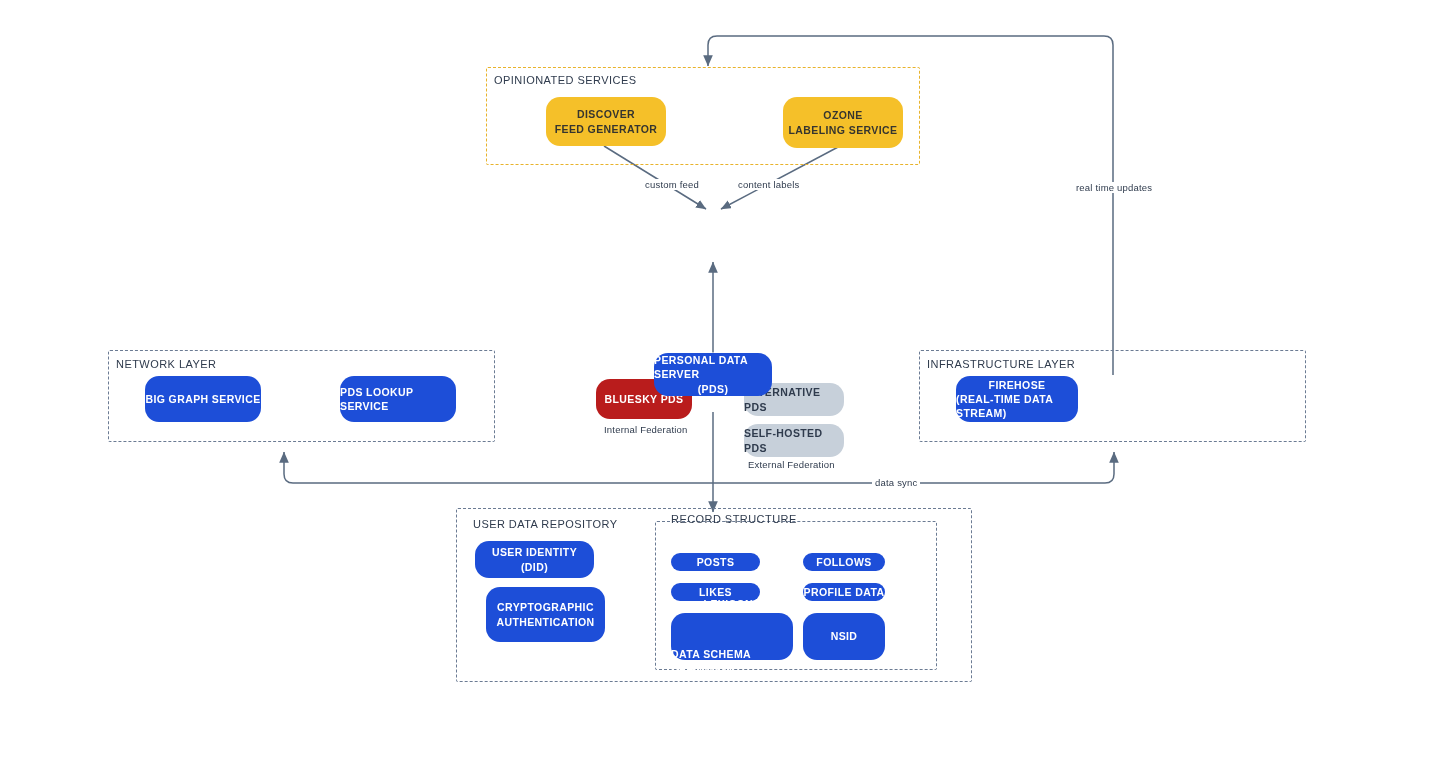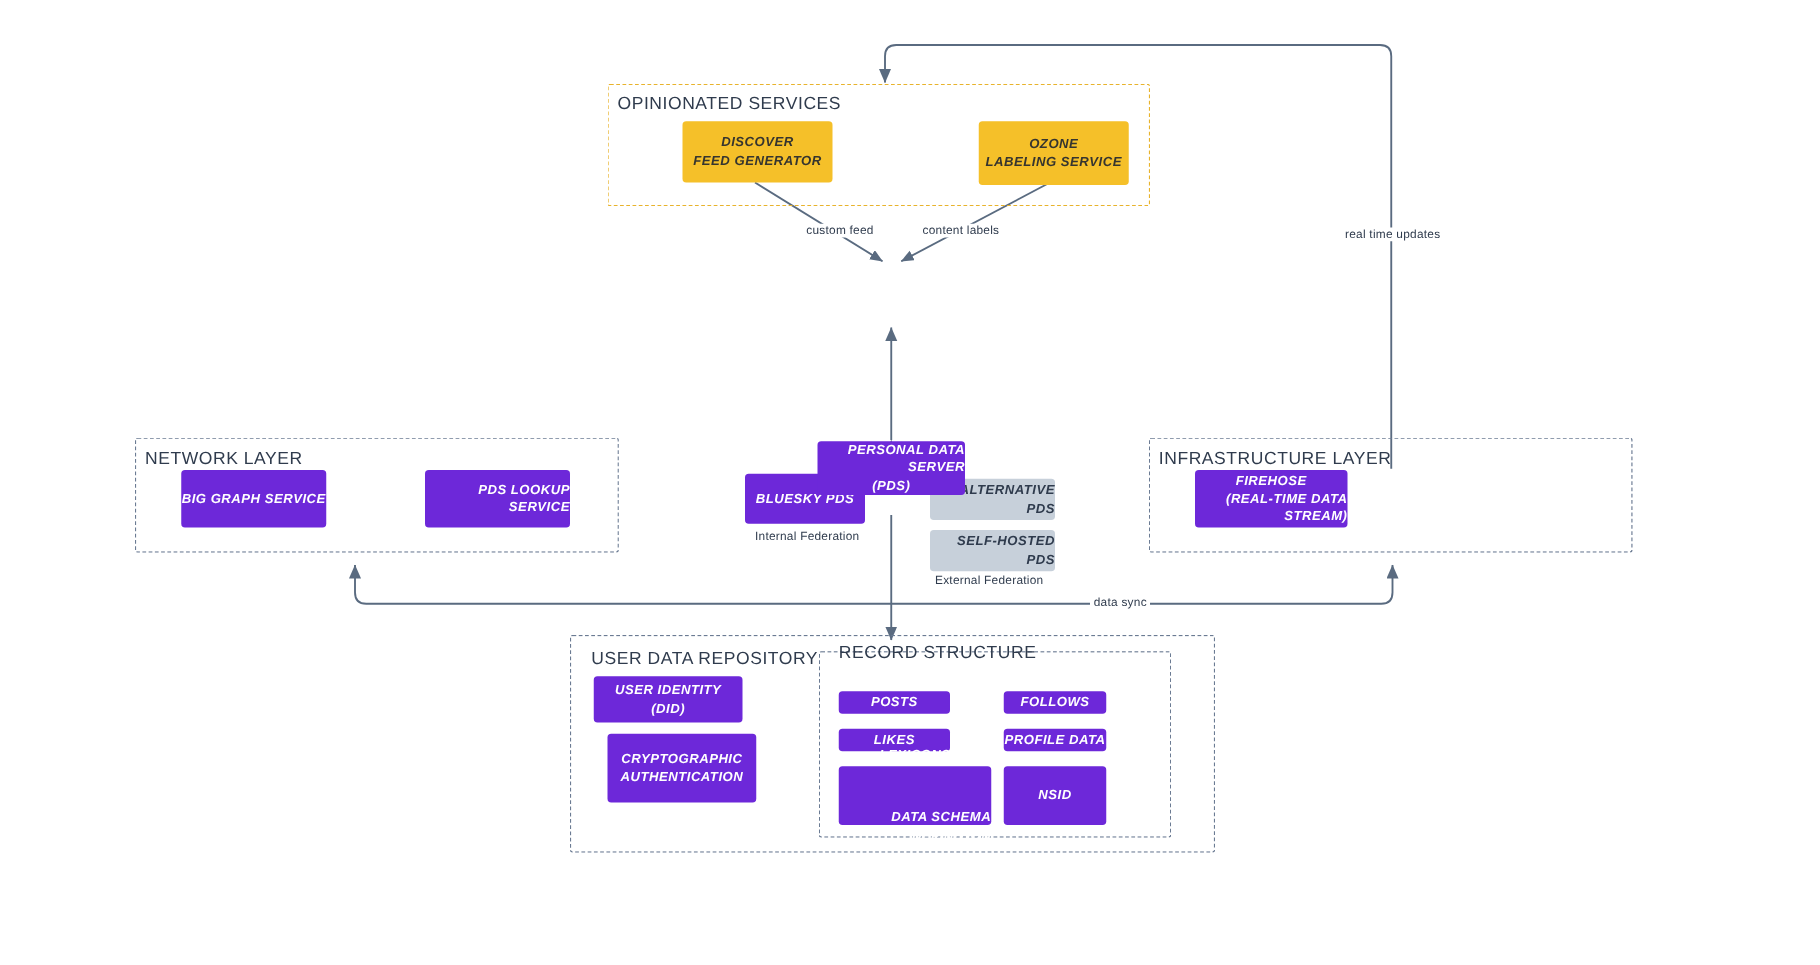--- a/index.html
+++ b/index.html
@@ -14,44 +14,43 @@
   #wires { position: absolute; left: 0; top: 0; width: 1456px; height: 772px; }
 
   .group {
     position: absolute;
     border: 1px dashed #6b7b93;
     border-radius: 2px;
   }
   .group.gold { border-color: #e8b32c; }
   .group-title {
     position: absolute;
-    font-size: 14px;
+    font-size: 11px;
     letter-spacing: .45px;
     color: #2f3b4d;
     white-space: nowrap;
   }
 
   .node {
     position: absolute;
     display: flex;
     flex-direction: column;
     align-items: center;
     justify-content: center;
-    text-align: right;
-    border-radius: 3px;
+    text-align: left;
+    border-radius: 14px;
     color: #ffffff;
     font-size: 10.5px;
     letter-spacing: .4px;
     line-height: 1.35;
     font-weight: bold;
-    font-style: italic;
   }
-  .node.dark  { background: #6d28d9; }
+  .node.dark  { background: #1d4ed8; }
   .node.gold  { background: #f5c029; color: #36352f; }
-  .node.blue  { background: #6d28d9; }
+  .node.blue  { background: #b91c1c; }
   .node.light { background: #c7d0da; color: #2f3b4d; }
 
   .node .l2 { display: block; }
 
   .caption {
     position: absolute;
     font-size: 9.5px;
     color: #2f3b4d;
     white-space: nowrap;
     letter-spacing: .2px;

